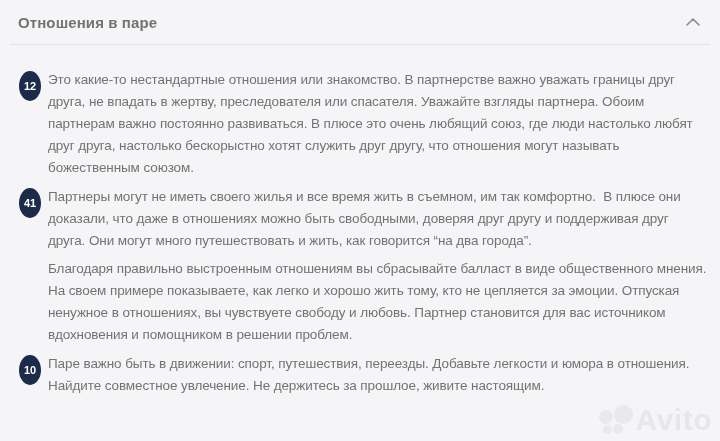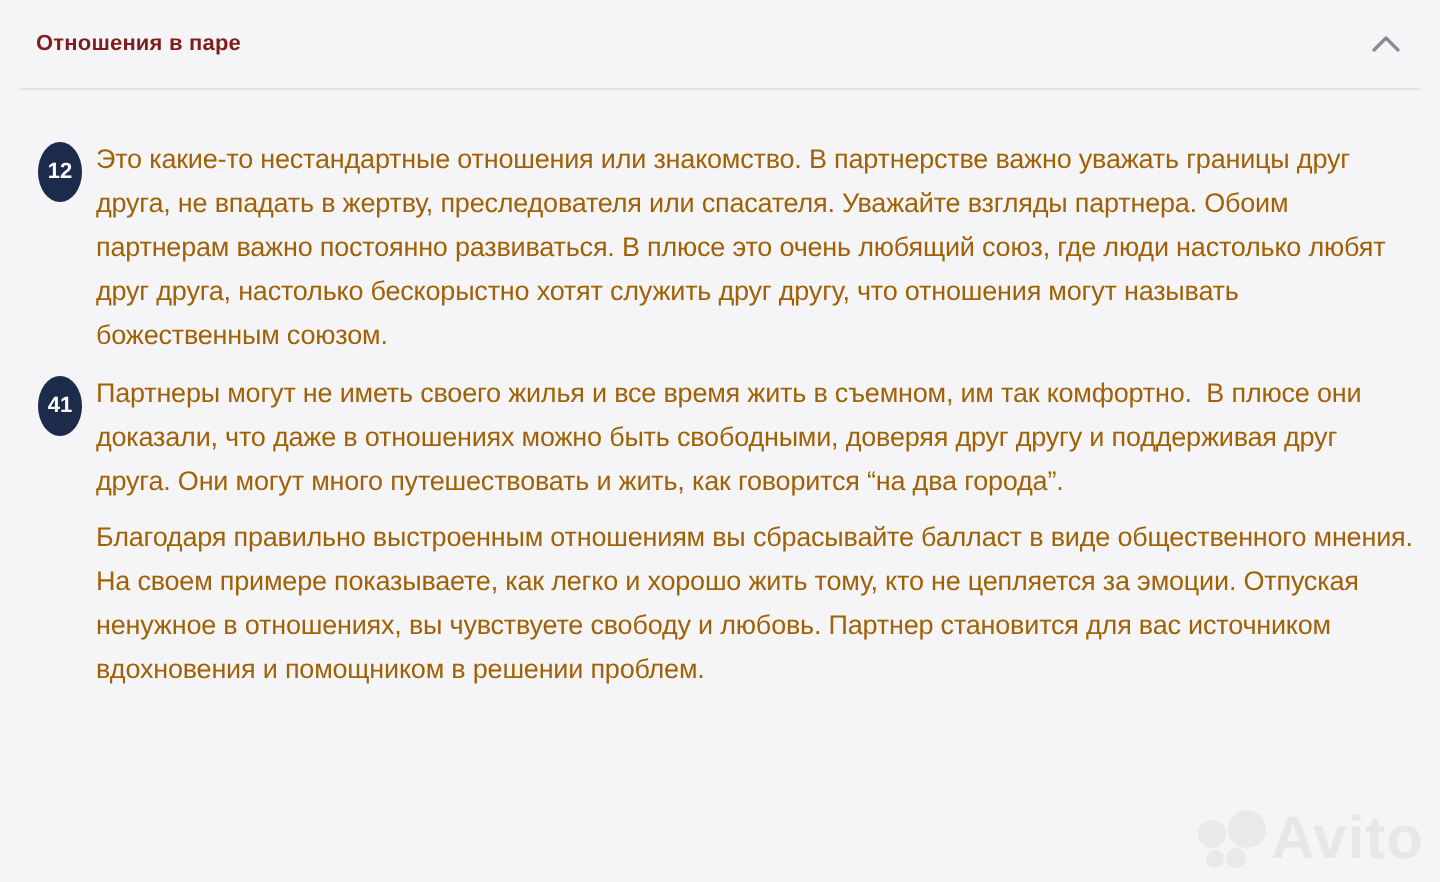--- a/index.html
+++ b/index.html
@@ -12,43 +12,43 @@
     position: relative;
   }
   .accordion-header {
     height: 44px;
     display: flex; align-items: center; justify-content: space-between;
     padding: 0 16px 0 18px;
     cursor: pointer;
   }
   .section-title {
     margin: 0;
-    font-size: 11px; font-weight: 700;
-    color: #7f1d1d;
+    font-size: 15px; font-weight: 700;
+    color: #737373;
     letter-spacing: 0.1px;
   }
   .chevron { display: flex; align-items: center; padding: 4px; }
   .divider { height: 1px; background: #E2E2E6; margin: 0 10px; }
   .content { padding: 24px 12px 0 19px; }
   .item { display: flex; align-items: flex-start; margin-bottom: 7px; }
   .num-badge {
     flex: 0 0 auto;
     width: 22px; height: 30px;
     margin: 2px 7px 0 0;
     border-radius: 50%;
     background: #1C2B4A; color: #FFFFFF;
     font-size: 11px; font-weight: 700;
     display: flex; align-items: center; justify-content: center;
   }
   .paras { flex: 1 1 auto; min-width: 0; max-width: 660px; }
   .paras p {
     margin: 0 0 6px 0;
     font-size: 13.5px; line-height: 22px;
     letter-spacing: -0.1px;
-    color: #a16207;
+    color: #737373;
     white-space: pre-wrap;
   }
   .paras p:last-child { margin-bottom: 0; }
   .watermark {
     position: absolute; right: 8px; bottom: 4px;
     display: flex; align-items: center;
     pointer-events: none;
   }
   .wm-logo { position: relative; width: 36px; height: 30px; display: inline-block; }
   .wm-logo i { position: absolute; display: block; border-radius: 50%; background: #E9E9EC; }
@@ -89,20 +89,26 @@
     </section>
 
     <section class="item">
       <span class="num-badge">41</span>
       <div class="paras">
         <p>Партнеры могут не иметь своего жилья и все время жить в съемном, им так комфортно.  В плюсе они доказали, что даже в отношениях можно быть свободными, доверяя друг другу и поддерживая друг друга. Они могут много путешествовать и жить, как говорится “на два города”.</p>
         <p>Благодаря правильно выстроенным отношениям вы сбрасывайте балласт в виде общественного мнения. На своем примере показываете, как легко и хорошо жить тому, кто не цепляется за эмоции. Отпуская ненужное в отношениях, вы чувствуете свободу и любовь. Партнер становится для вас источником вдохновения и помощником в решении проблем.</p>
       </div>
     </section>
 
+    <section class="item">
+      <span class="num-badge">10</span>
+      <div class="paras">
+        <p>Паре важно быть в движении: спорт, путешествия, переезды. Добавьте легкости и юмора в отношения. Найдите совместное увлечение. Не держитесь за прошлое, живите настоящим.</p>
+      </div>
+    </section>
 
   </main>
 
   <div class="watermark">
     <span class="wm-logo">
       <i class="wm-c1"></i>
         <i class="wm-c2"></i>
         <i class="wm-c3"></i>
         <i class="wm-c4"></i>
     </span>

